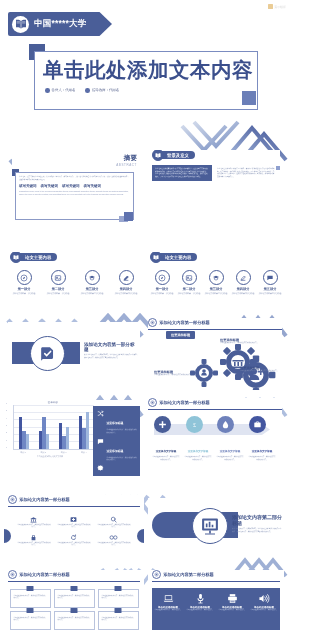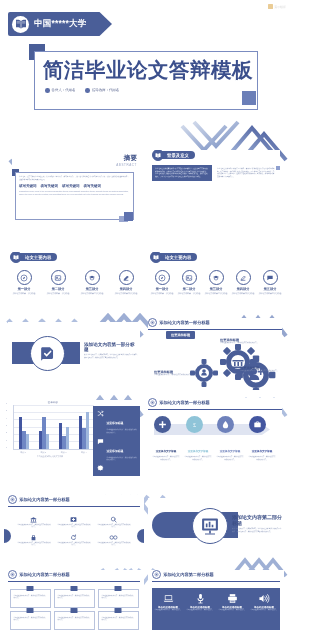--- a/index.html
+++ b/index.html
@@ -291,21 +291,21 @@
 
     <div class="wm">
       <span class="wm-sq"></span>
       <span class="wm-tx">演示模板</span>
     </div>
 
     <div class="cover-sq-a"></div>
     <div class="cover-frame"></div>
     <div class="cover-sq-b"></div>
 
-    <div class="cover-title">简洁毕业论文答辩模板</div>
+    <div class="cover-title">单击此处添加文本内容</div>
 
     <div class="cover-meta">
       <span class="mi">
         <span class="mi-dot"></span>
         <span class="mi-tx">答辩人：代用名</span>
       </span>
       <span class="mi">
         <span class="mi-dot"></span>
         <span class="mi-tx">指导教师：代用名</span>
       </span>

